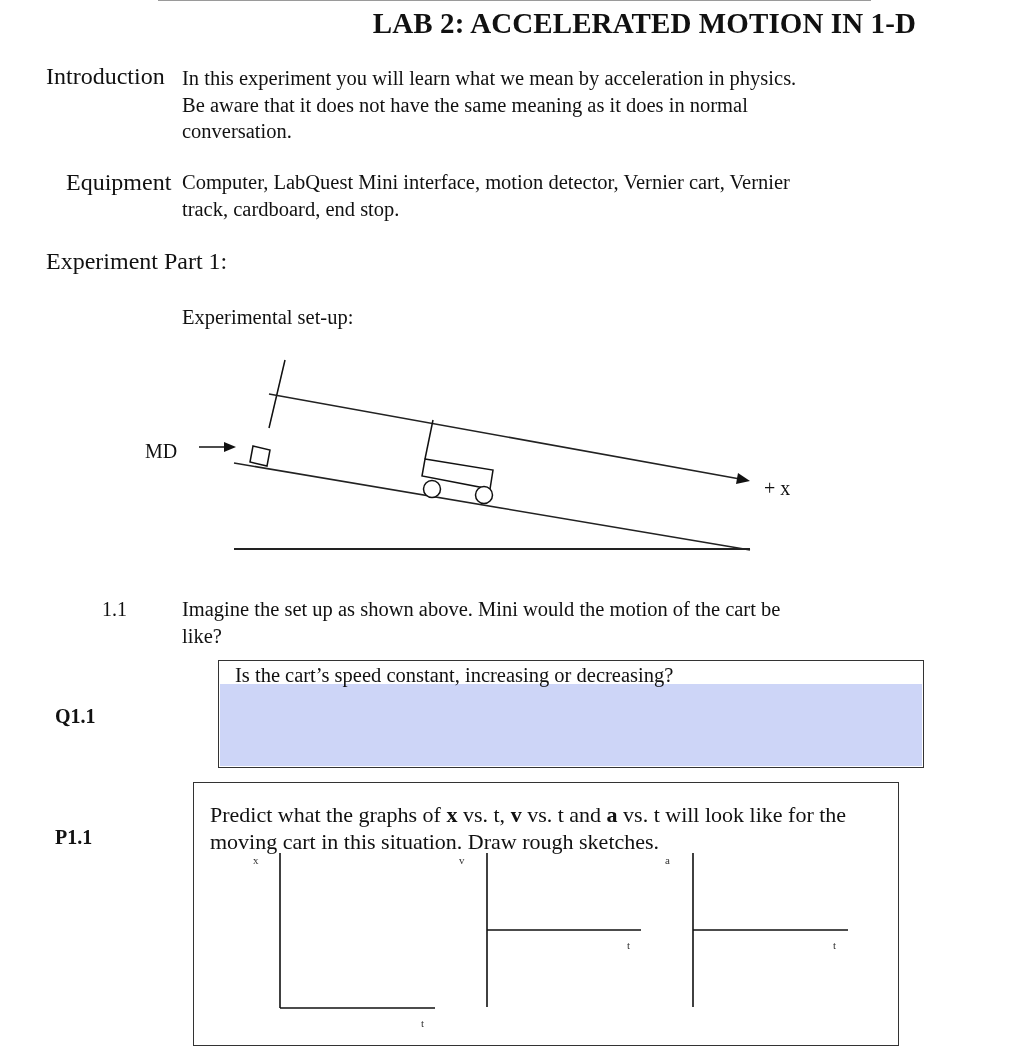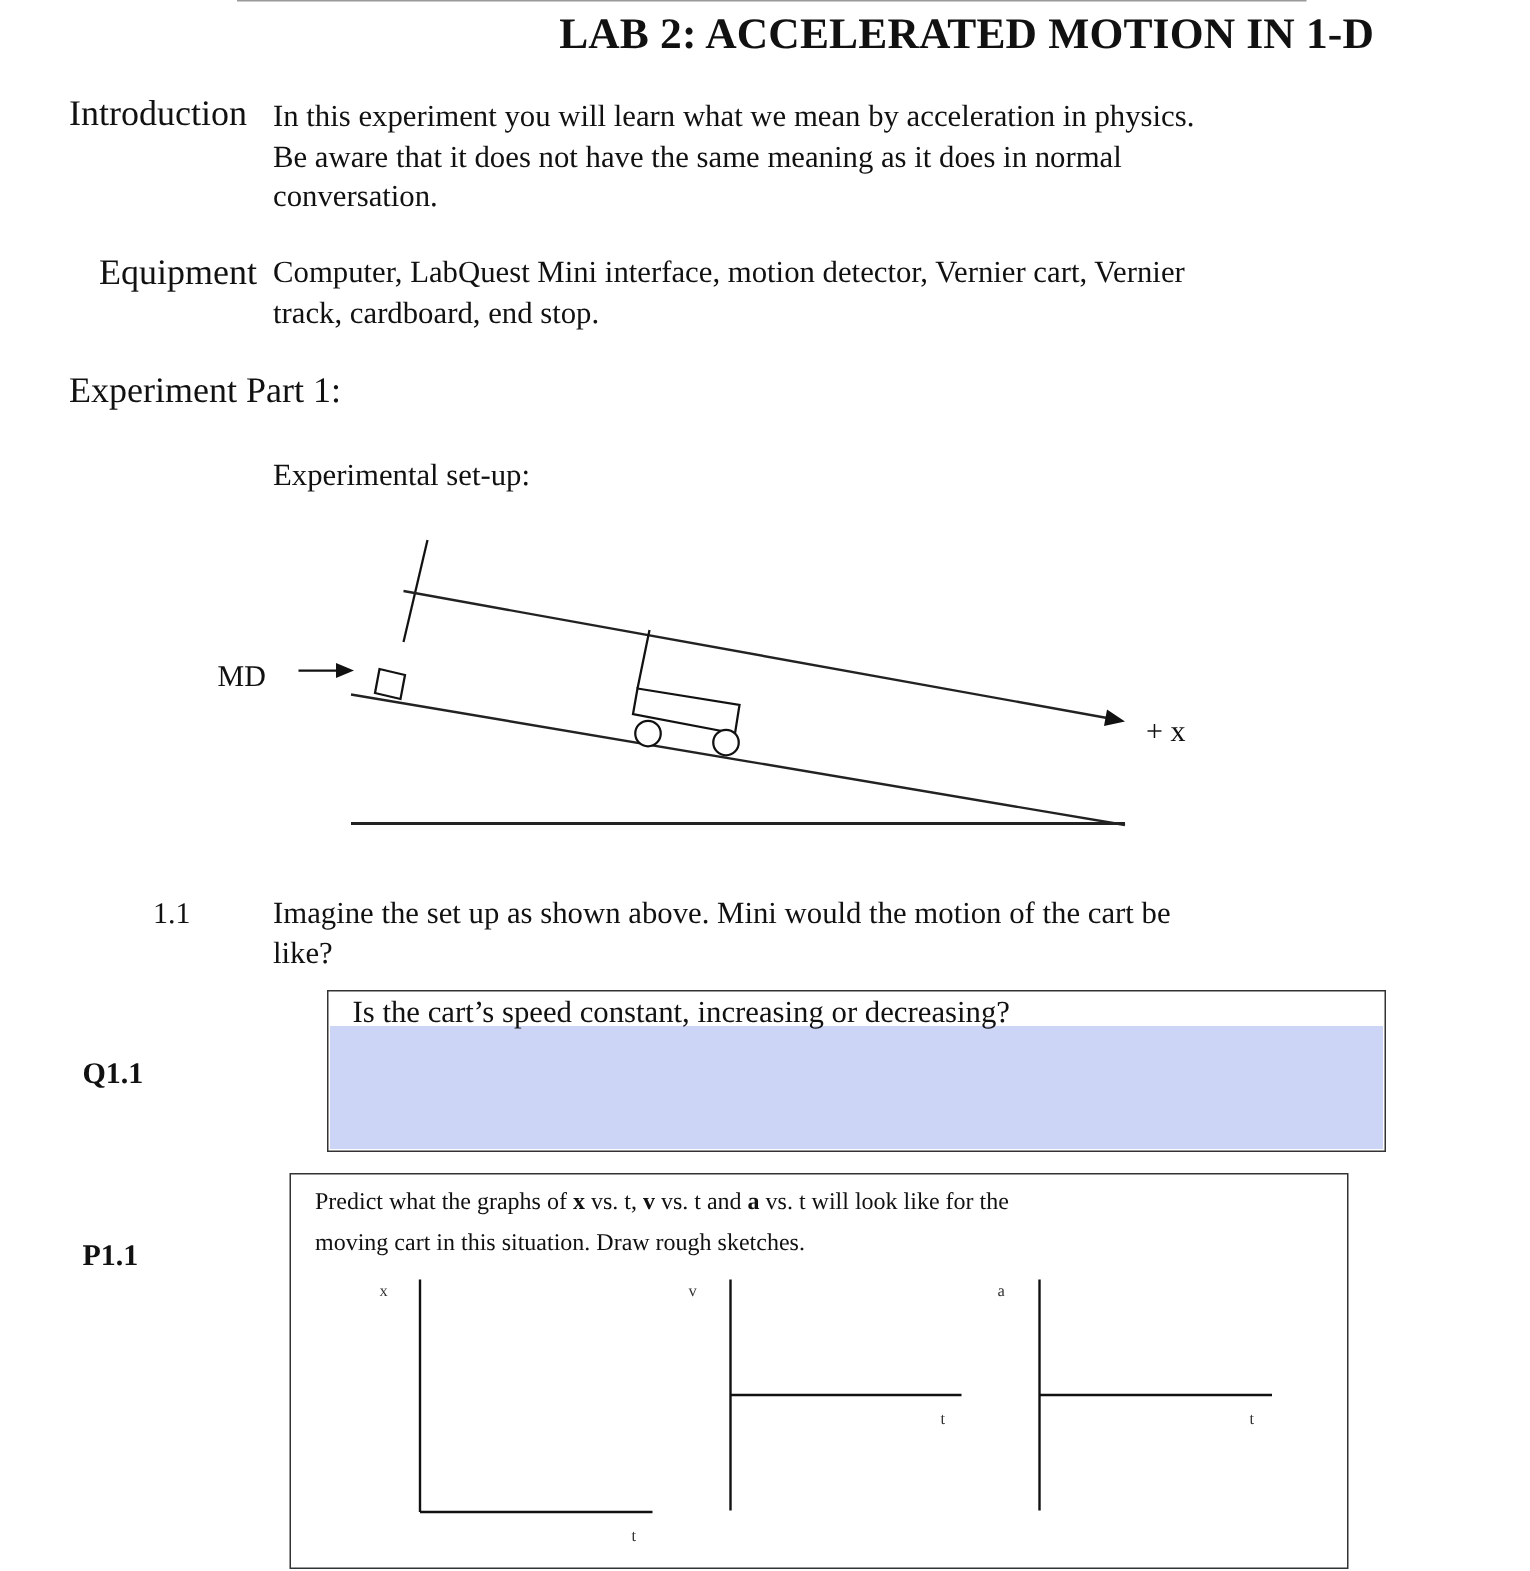--- a/index.html
+++ b/index.html
@@ -67,22 +67,22 @@
       font-size: 18px;
       padding: 4px 14px;
       box-sizing: border-box;
     }
     .p-box {
       left: 193px; top: 782px; width: 704px; height: 262px;
       border: 1px solid #333;
       background: #ffffff;
     }
     .p-box .p-text {
-      position: absolute; left: 16px; top: 5px; width: 680px;
-      font-size: 16px; line-height: 27px;
+      position: absolute; left: 16px; top: 18px; width: 680px;
+      font-size: 22px; line-height: 27px;
     }
     .axis-lbl {
       font-family: "Liberation Serif", serif;
       font-size: 11px;
       fill: #333;
     }
     svg text { font-family: "Liberation Serif", "DejaVu Serif", serif; }
   </style>
 </head>
 <body>

